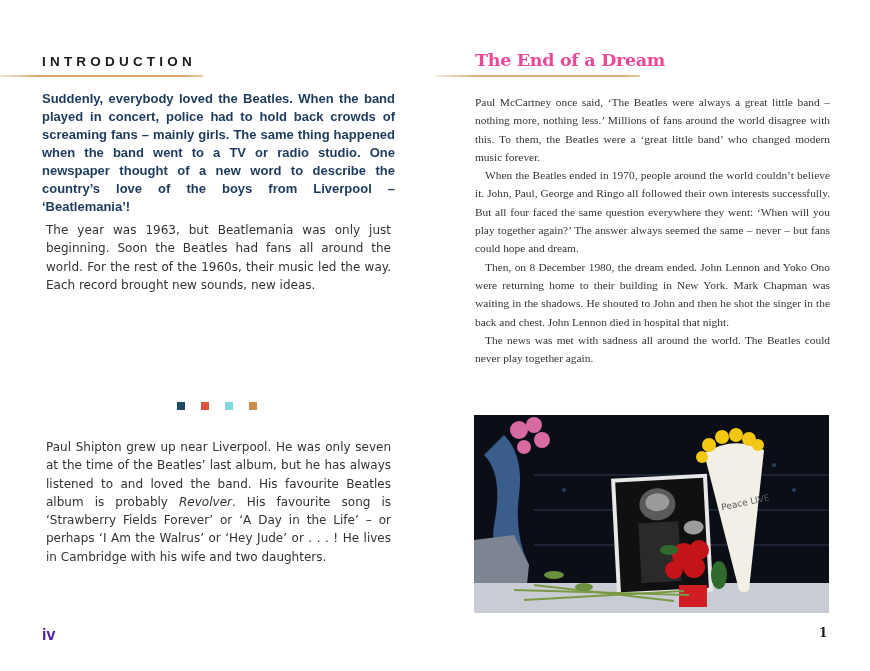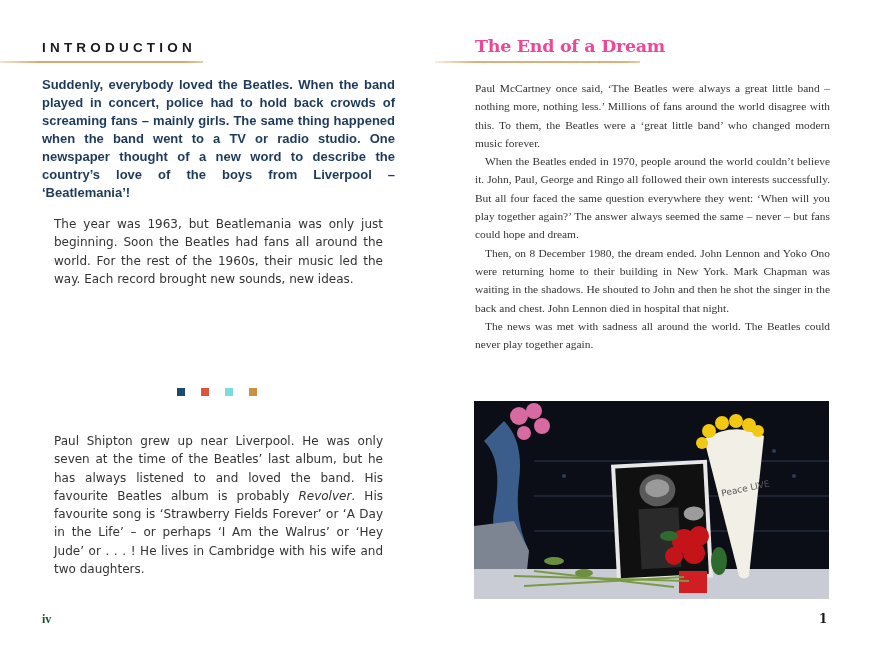--- a/index.html
+++ b/index.html
@@ -1,17 +1,17 @@
 <!DOCTYPE html>
 <html><head>
   <meta charset="utf-8">
   <style>
     html, body { margin: 0; padding: 0; background: #ffffff; }
     body { width: 870px; height: 671px; position: relative; overflow: hidden; }
-    .page { position: absolute; top: 0; height: 579px; }
+    .page { position: absolute; top: 14px; height: 579px; }
     .page-left { left: 0; width: 435px; }
     .page-right { left: 435px; width: 435px; }
 
     .section-label {
       position: absolute; left: 42px; top: 40px;
       font-family: "Liberation Sans", sans-serif; font-weight: bold;
       font-size: 13.5px; letter-spacing: 4.2px; color: #1a1a1a;
     }
     .rule-left {
       position: absolute; left: 0; top: 61px; width: 203px; height: 2px;
@@ -20,31 +20,31 @@
     .lead {
       position: absolute; left: 42px; top: 76px; width: 353px;
       font-family: "Liberation Sans", sans-serif; font-weight: bold;
       font-size: 13px; line-height: 18px; color: #1d3a5c; text-align: justify;
     }
     .body-sans {
       position: absolute; left: 42px; width: 353px;
       font-family: "DejaVu Sans", sans-serif; font-size: 12px; line-height: 18.3px;
       color: #333333; text-align: justify;
     }
-    .body-sans p { margin: 12px; }
+    .body-sans p { margin: 4px; }
     .body-sans p.indent { text-indent: 16px; }
     .intro-body { top: 203px; }
     .author-body { top: 420px; }
 
     .divider-squares { position: absolute; top: 388px; left: 177px; display: flex; gap: 16px; }
     .divider-squares span { width: 8px; height: 8px; display: block; }
 
     .folio-left {
       position: absolute; left: 42px; top: 612px;
-      font-family: Liberation Serif, serif; font-weight: bold; font-size: 12px; color: #14532d;
+      font-family: Liberation Sans, sans-serif; font-weight: bold; font-size: 16px; color: #4c1d95;
     }
 
     .chapter-title {
       position: absolute; left: 40px; top: 36px;
       font-family: "DejaVu Serif", serif; font-weight: bold; font-size: 17.5px; color: #ec4899;
       letter-spacing: -0.3px;
     }
     .rule-right {
       position: absolute; left: 0; top: 61px; width: 205px; height: 2px;
       background: linear-gradient(to right, rgba(214,168,110,0.2), #dcb07a 20%, #dcb07a 92%, rgba(214,168,110,0.6));

